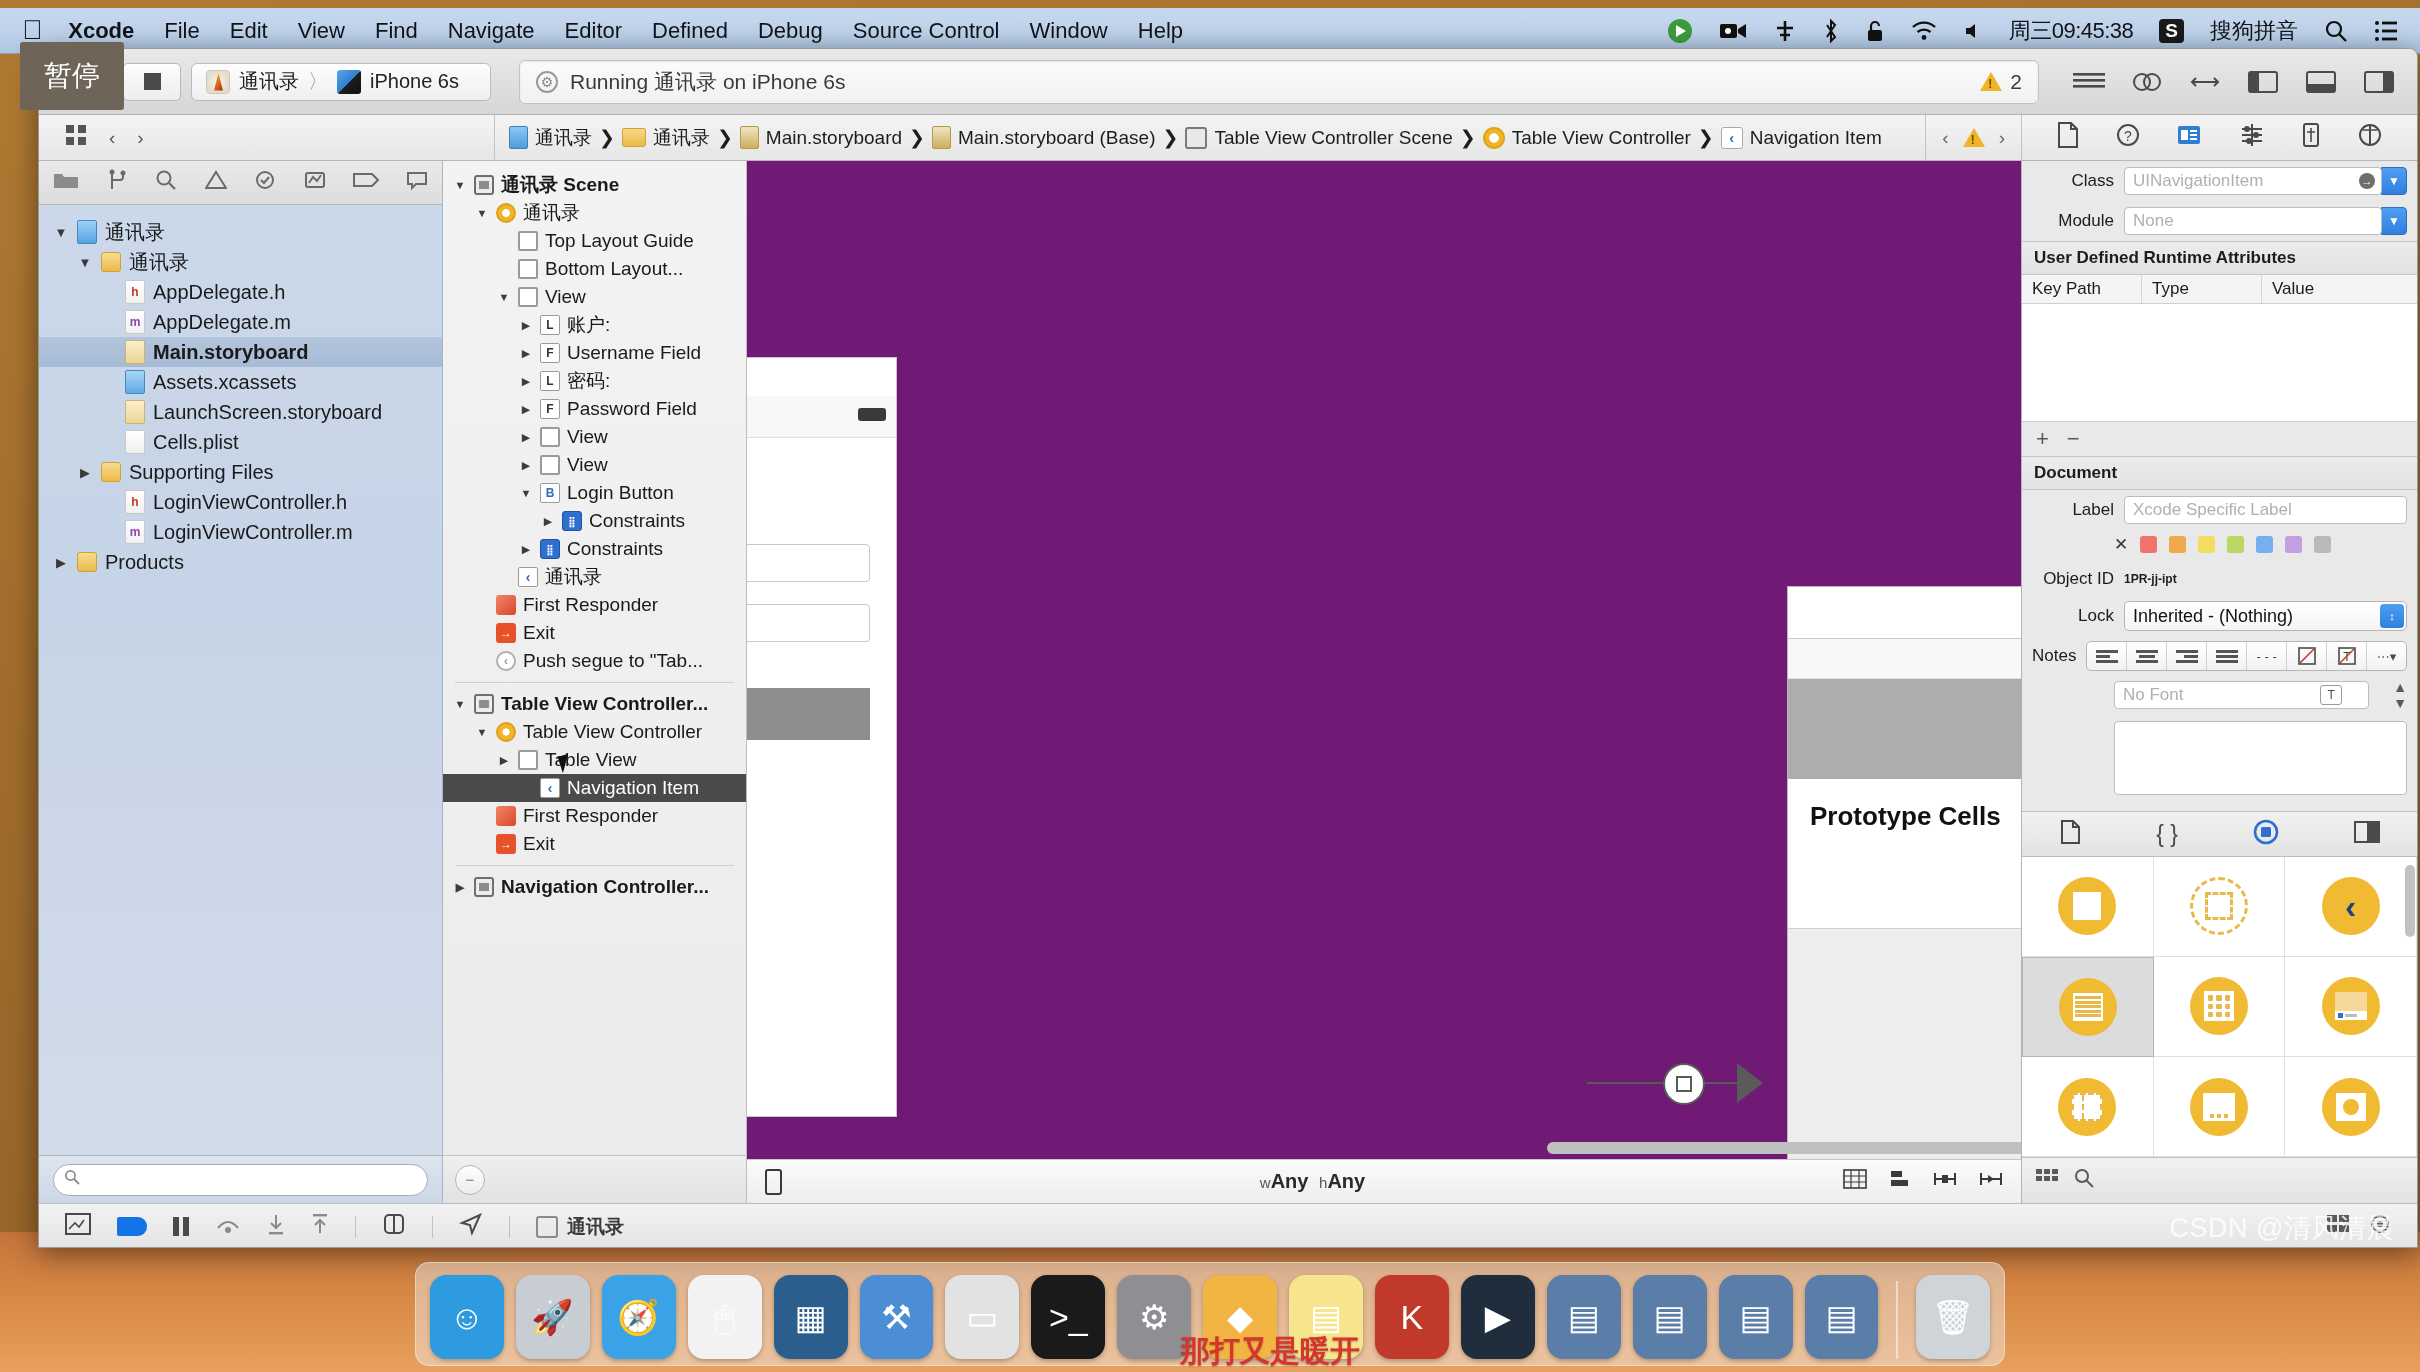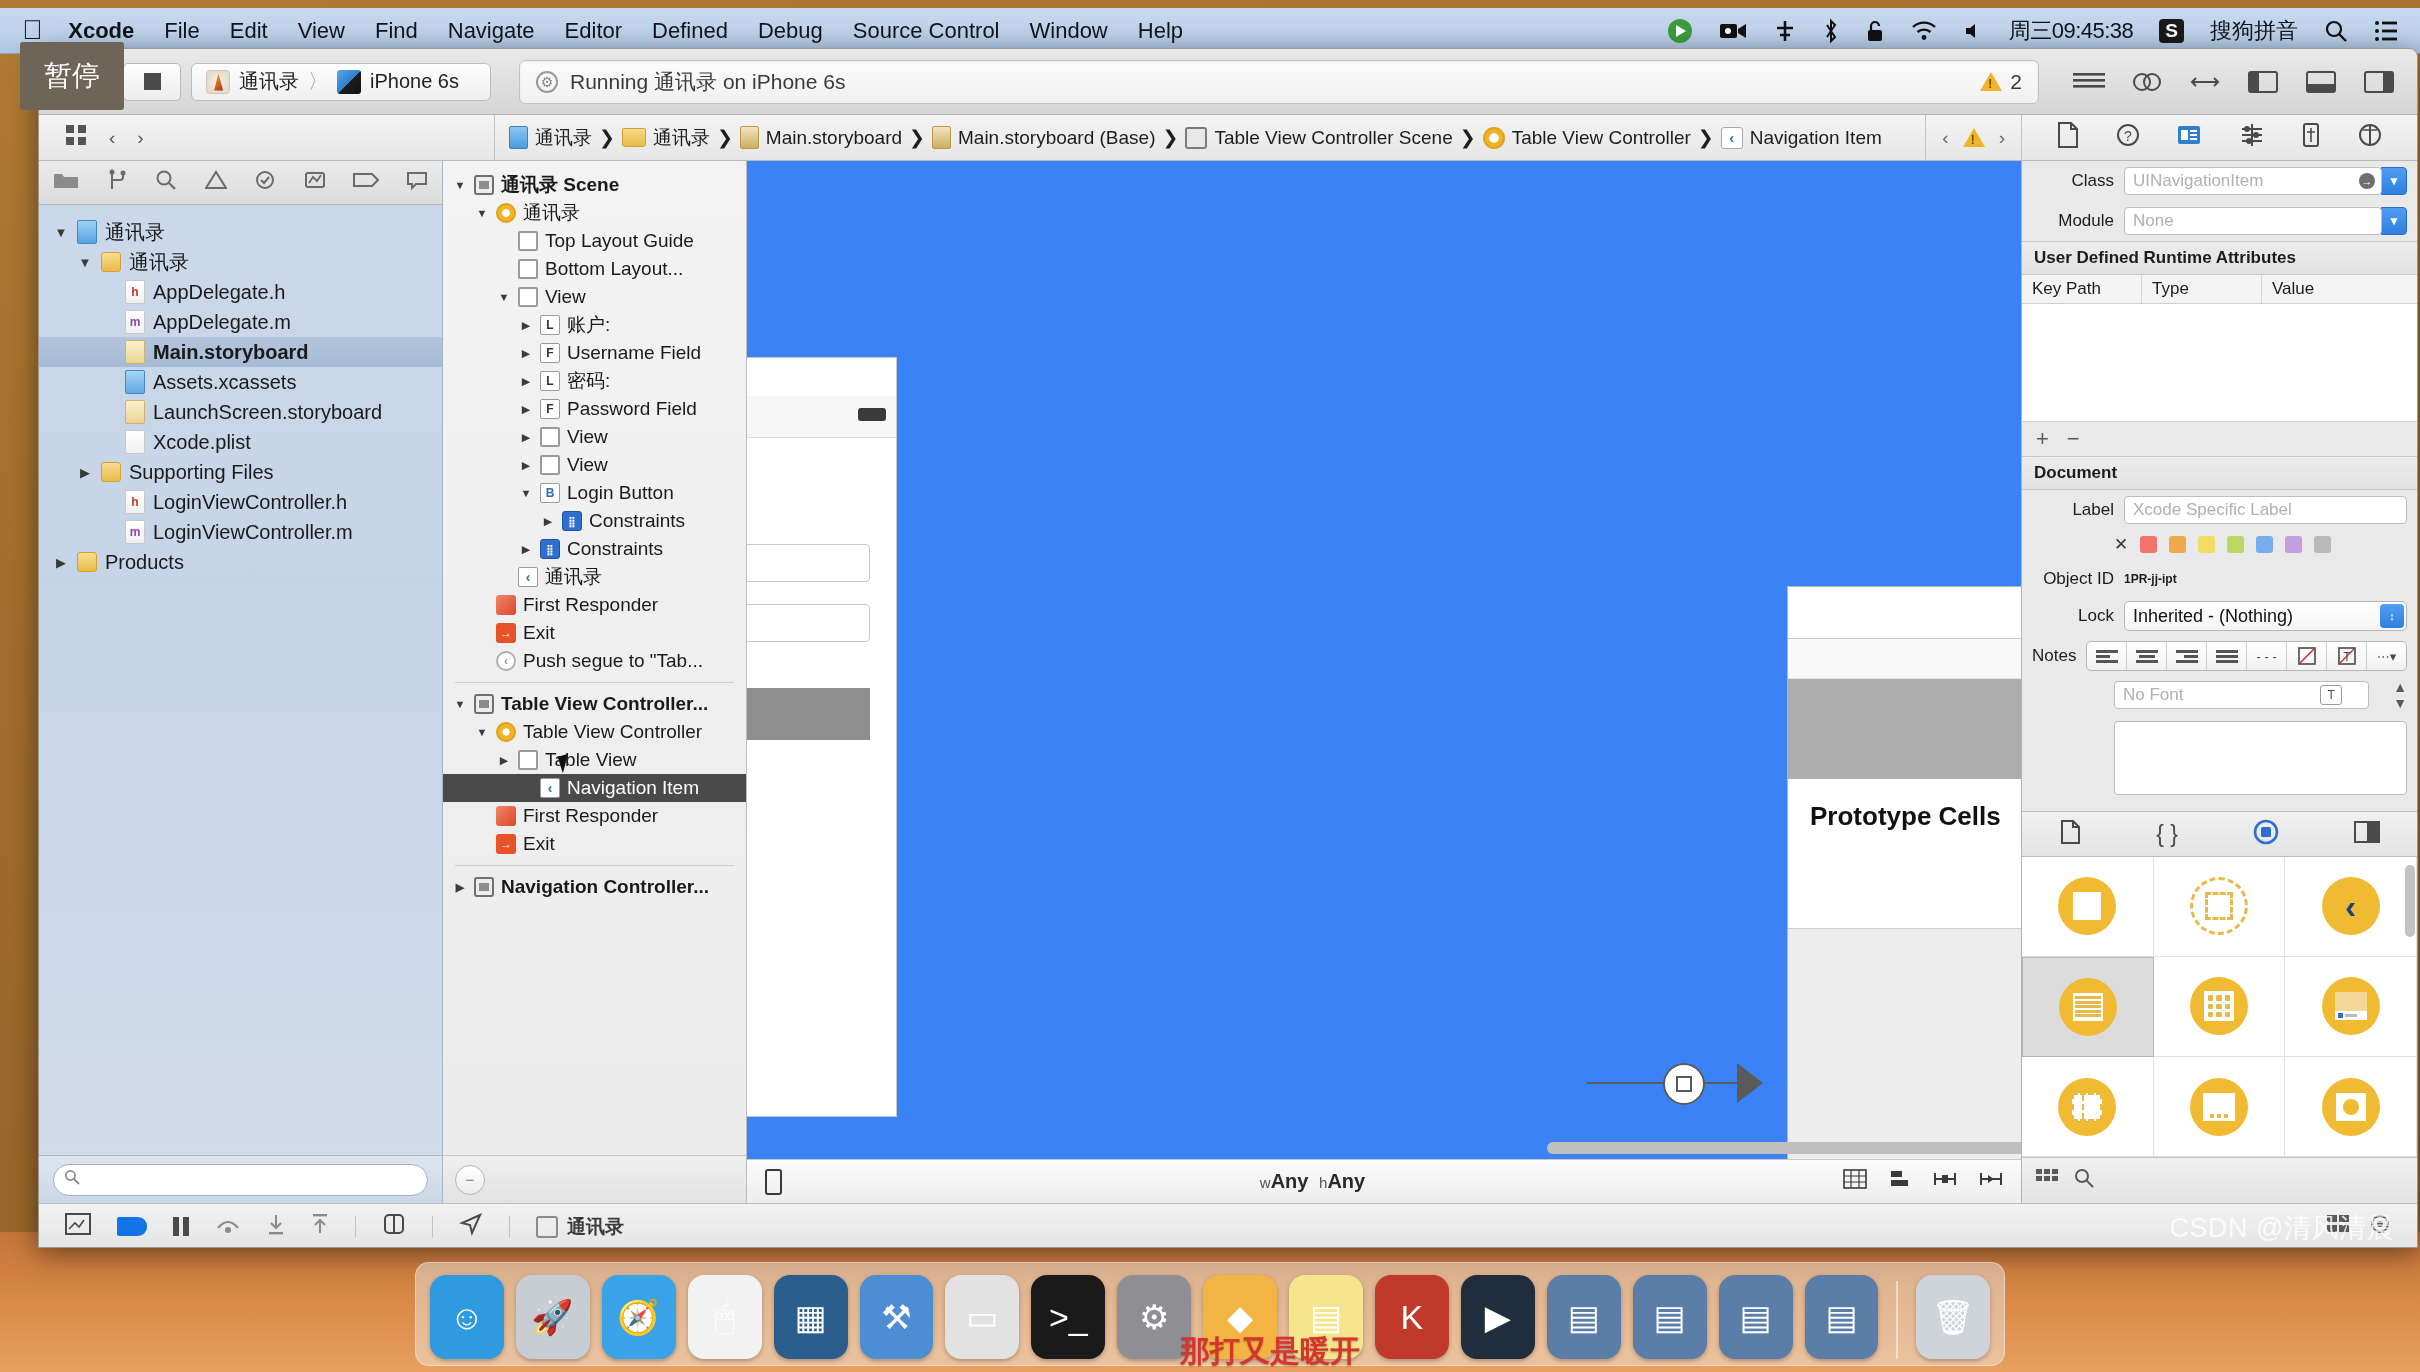--- a/index.html
+++ b/index.html
@@ -220,21 +220,21 @@
   .outline-bottom{
     position:absolute;left:0;right:0;bottom:0;height:48px;
     background:linear-gradient(180deg,#efefef,#e2e2e2);
     border-top:1px solid #c4c4c4; display:flex;align-items:center;padding:0 12px;
   }
   .round-btn{width:30px;height:30px;border-radius:50%;background:linear-gradient(180deg,#fff,#ececec);
     border:1px solid #b5b5b5;display:flex;align-items:center;justify-content:center;color:#777;font-size:15px;}
 
   
   .canvas {
-    flex:1; position:relative; background:#3b82f6; overflow:hidden; min-width:0;
+    flex:1; position:relative; background:#701a75; overflow:hidden; min-width:0;
   }
   
   .scene-left {
     position:absolute; left:-20px; top:196px; width:170px; height:760px;
     background:#fff; border:1px solid #c6c6c6;
   }
   .sl-bar{position:absolute;left:0;right:0;top:38px;height:42px;background:#f7f7f7;border-bottom:1px solid #ddd;}
   .sl-battery{position:absolute;right:10px;top:50px;width:28px;height:13px;background:#3a3a3a;border-radius:3px;}
   .sl-field{position:absolute;left:12px;width:130px;height:38px;border:1px solid #c9c9c9;border-radius:4px;background:#fff;}
   .sl-btn{position:absolute;left:12px;top:330px;width:130px;height:52px;background:#8e8e8e;}
@@ -721,21 +721,21 @@
               <span data-name="file-label">Assets.xcassets</span>
             </div>
             <div class="tr" data-name="navigator-row" style="padding-left: 62px;">
               <span class="disc" data-name="disclosure-spacer"></span>
               <span class="fico sb" data-name="sb-file-icon"></span>
               <span data-name="file-label">LaunchScreen.storyboard</span>
             </div>
             <div class="tr" data-name="navigator-row" style="padding-left: 62px;">
               <span class="disc" data-name="disclosure-spacer"></span>
               <span class="fico plist" data-name="plist-file-icon"></span>
-              <span data-name="file-label">Xcode.plist</span>
+              <span data-name="file-label">Cells.plist</span>
             </div>
             <div class="tr" data-name="navigator-row" style="padding-left: 38px;">
               <span class="disc" data-name="disclosure-triangle-icon">▶</span>
               <span class="fico folder" data-name="folder-file-icon"></span>
               <span data-name="file-label">Supporting Files</span>
             </div>
             <div class="tr" data-name="navigator-row" style="padding-left: 62px;">
               <span class="disc" data-name="disclosure-spacer"></span>
               <span class="fico h" data-name="h-file-icon">h</span>
               <span data-name="file-label">LoginViewController.h</span>

